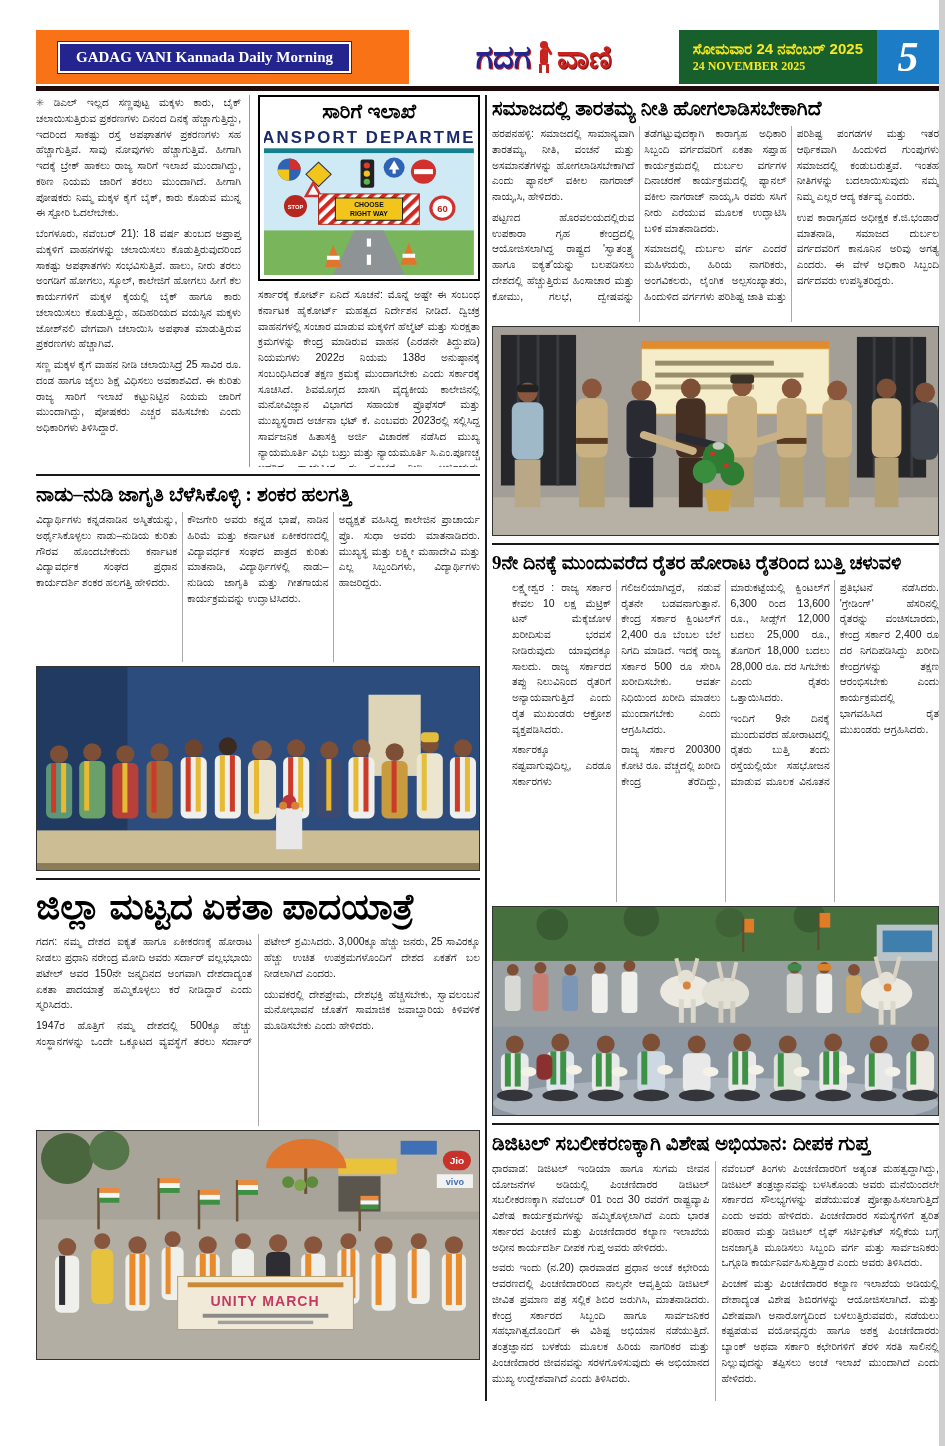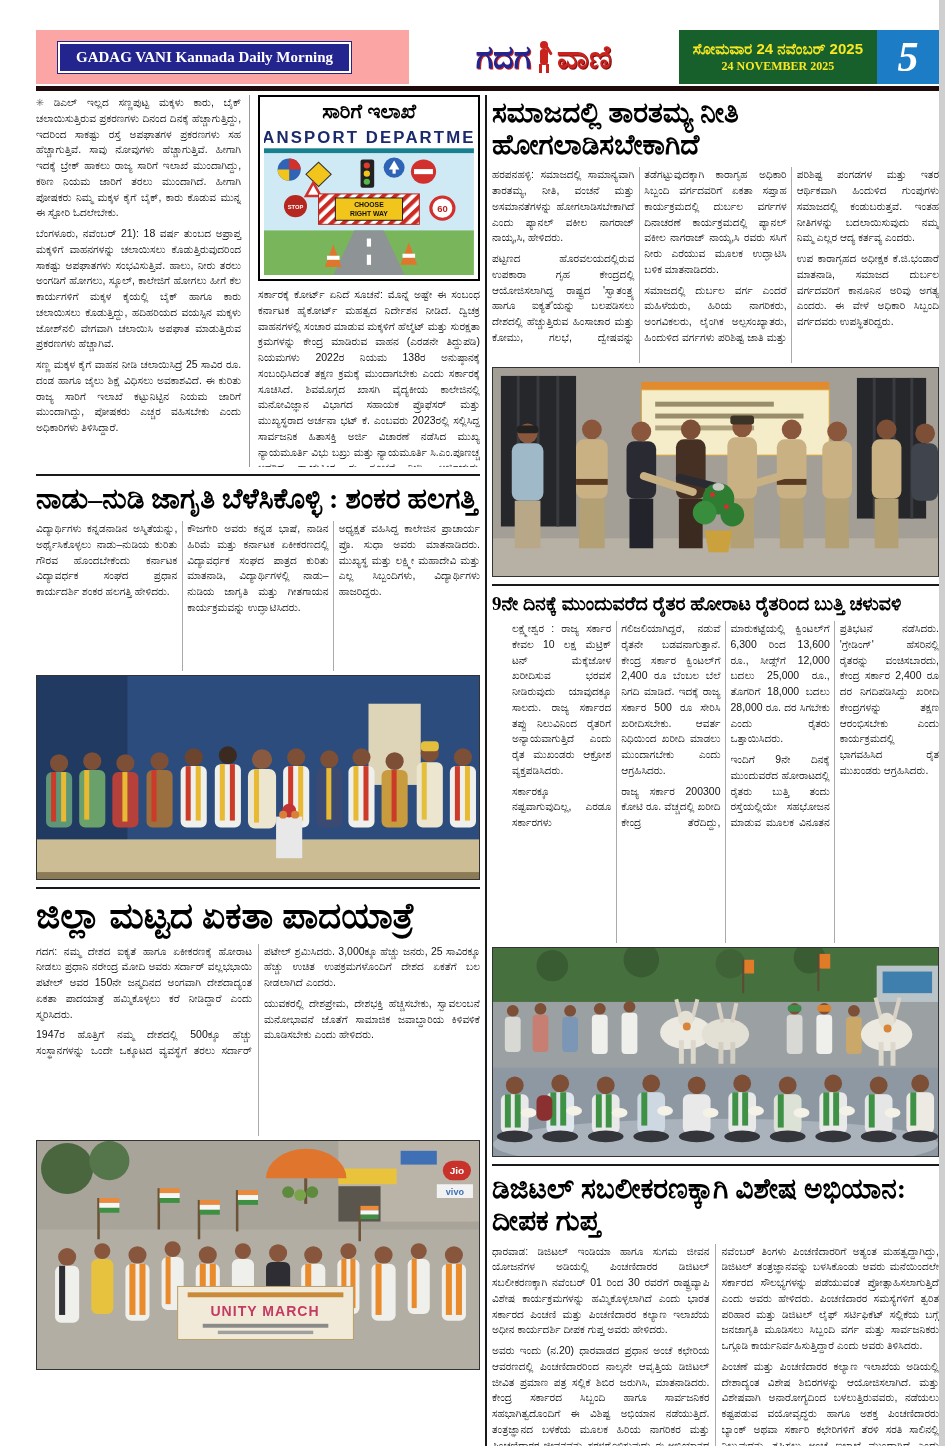--- a/index.html
+++ b/index.html
@@ -2,52 +2,52 @@
 <html><head>
 <meta charset="utf-8">
 <style>
   * { box-sizing: border-box; margin: 0; padding: 0; }
   body { background: #ffffff; font-family: "Liberation Sans", sans-serif; }
   .page { position: relative; width: 945px; height: 1446px; background: #fff; overflow: hidden;
           padding: 30px 6px 4px 36px; }
   .edge-strip { position: absolute; right: 0; top: 0; width: 6px; height: 100%; background: #cfcfcf; }
 
   
-  .masthead { display: flex; align-items: stretch; height: 54px; background: #fca5a5; }
+  .masthead { display: flex; align-items: stretch; height: 54px; background: #f97316; }
   .brand-box { align-self: center; margin-left: 22px; background: #23248e; border: 2px solid #ffffff;
                box-shadow: 0 0 0 1px #23248e; color: #fff; font-family: "Liberation Serif", serif;
                font-weight: bold; font-size: 15px; padding: 5px 16px; white-space: nowrap; }
   .logo-panel { background: #ffffff; display: flex; align-items: center; justify-content: center;
                 padding: 0 14px; margin-left: auto; min-width: 270px; }
   .logo-w1 { font-family: "Liberation Serif", serif; font-weight: bold; font-size: 32px; color: #23248e;
              text-shadow: 1px 1px 0 #c8231e; }
   .logo-fig { margin: 0 4px; }
   .logo-w2 { font-family: "Liberation Serif", serif; font-weight: bold; font-size: 32px; color: #c8231e;
              text-shadow: 1px 1px 0 #7a0d0d; }
   .date-box { background: #17602c; color: #f8e723; display: flex; flex-direction: column; justify-content: center;
-              align-items: center; padding: 2px 14px; line-height: 1.25; }
+              align-items: flex-start; padding: 2px 14px; line-height: 1.25; }
   .date-kn { font-weight: bold; font-size: 15px; }
   .date-en { font-family: "Liberation Serif", serif; font-weight: bold; font-size: 12px; }
   .pageno-box { background: #1d7cc6; color: #fff; width: 62px; display: flex; align-items: center;
                 justify-content: center; font-family: "Liberation Serif", serif; font-style: italic;
                 font-weight: bold; font-size: 42px; }
   .masthead-rule { border-top: 5px solid #1e0a0a; margin-top: 2px; }
 
   
   .content { display: flex; margin-top: 4px; }
   .col-left { width: 444px; }
   .v-divider { width: 2px; background: #1a1a1a; margin: 0 5px; }
   .col-right { flex: 1; }
   .h-rule { border-top: 2px solid #1a1a1a; margin: 7px 0; }
 
   .headline { font-family: "Liberation Serif", serif; font-weight: bold; color: #000; line-height: 1.15;
               margin: 2px 0 6px 0; }
   .hl-xl { font-size: 36px; }
   .hl-lg { font-size: 27px; }
-  .hl-md { font-size: 28px; }
+  .hl-md { font-size: 20px; }
   .hl-sm { font-size: 19px; }
 
   .bodytext p { font-size: 10.5px; line-height: 1.5; text-align: justify; color: #111;
                 margin-bottom: 5px; word-break: break-word; }
   .cols2 { column-count: 2; column-gap: 12px; column-rule: 1px solid #aaa; overflow: hidden; }
   .cols3 { column-count: 3; column-gap: 10px; column-rule: 1px solid #aaa; overflow: hidden; }
   .cols4 { column-count: 4; column-gap: 10px; column-rule: 1px solid #aaa; overflow: hidden; margin-left: 20px; }
 
   
   .a1-body { display: flex; height: 372px; overflow: hidden; }

